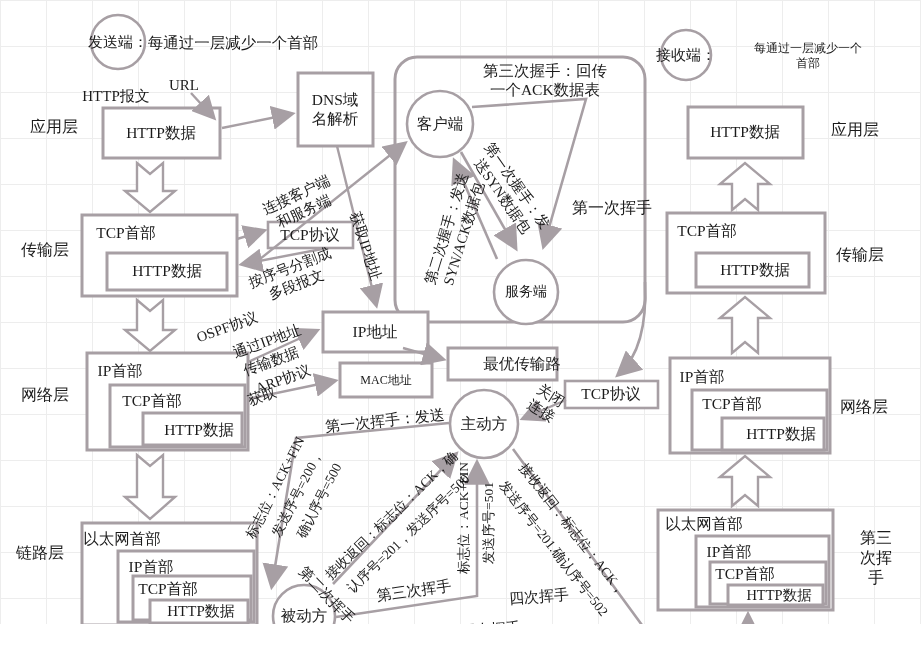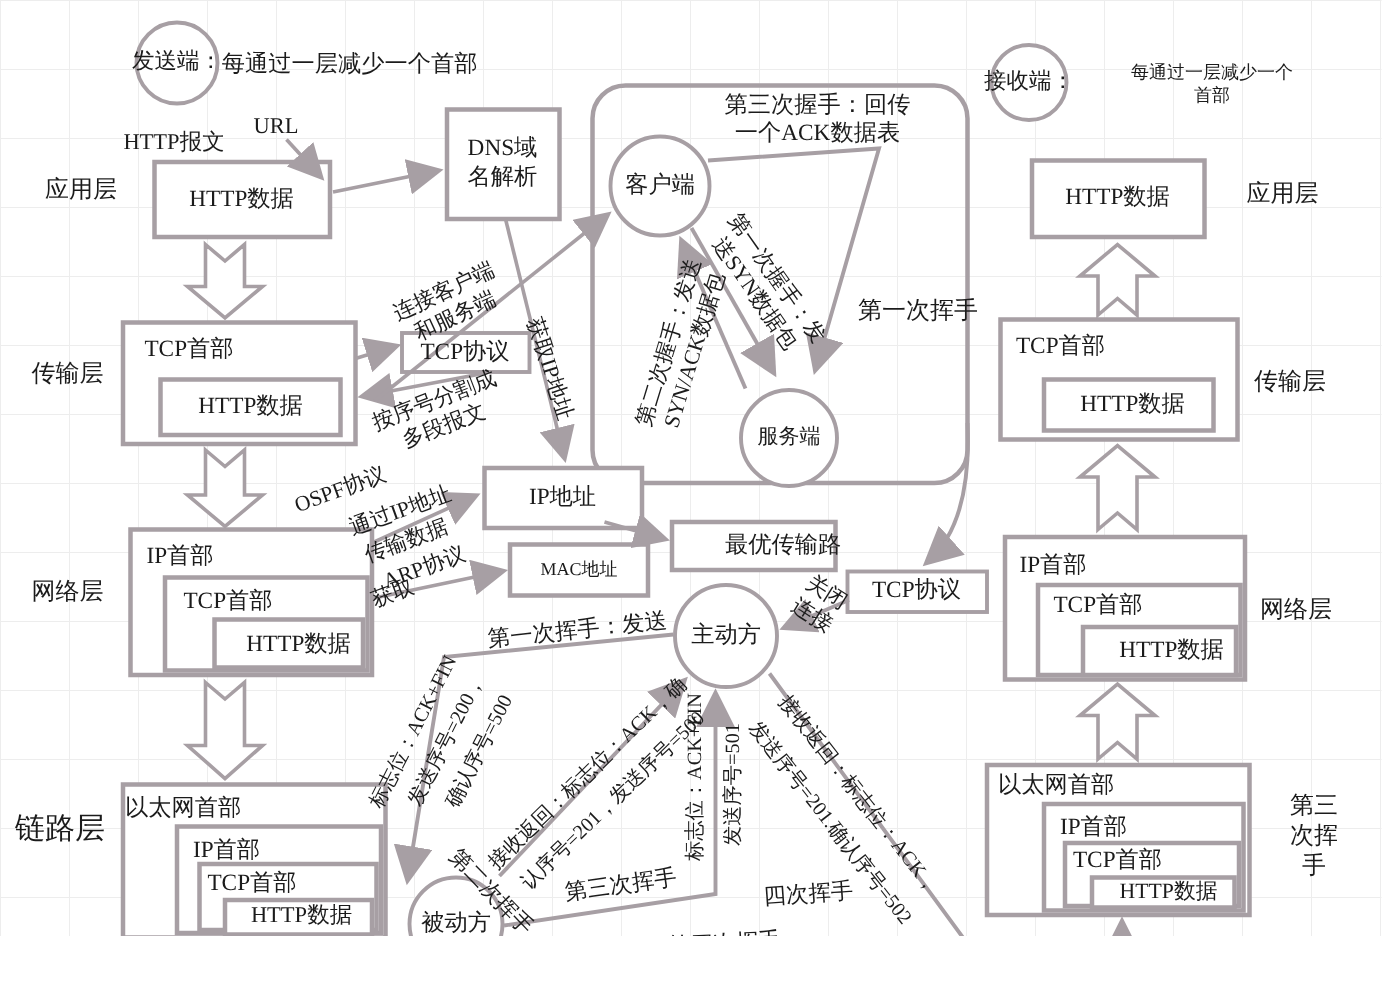--- a/index.html
+++ b/index.html
@@ -151,21 +151,21 @@
   <div class="lbl" style="left:611px;top:394px;transform:translate(-50%,-50%);font-size:15.5px">TCP协议</div>
   <div class="lbl" style="left:546px;top:403px;transform:translate(-50%,-50%) rotate(32deg);font-size:14.5px">关闭
 连接</div>
   <div class="lbl" style="left:484px;top:424px;transform:translate(-50%,-50%);font-size:15.5px">主动方</div>
 
   <div class="lbl" style="left:385px;top:421px;transform:translate(-50%,-50%) rotate(-6deg);font-size:15px">第一次挥手：发送</div>
   <div class="lbl" style="left:276px;top:488px;transform:translate(-50%,-50%) rotate(-63deg);font-size:13.5px">标志位：ACK+FIN</div>
   <div class="lbl" style="left:298px;top:494px;transform:translate(-50%,-50%) rotate(-63deg);font-size:13.5px">发送序号=200，</div>
   <div class="lbl" style="left:320px;top:501px;transform:translate(-50%,-50%) rotate(-63deg);font-size:13.5px">确认序号=500</div>
 
-  <div class="lbl" style="left:40px;top:553px;transform:translate(-50%,-50%);font-size:20px">链路层</div>
+  <div class="lbl" style="left:40px;top:553px;transform:translate(-50%,-50%);font-size:16px">链路层</div>
   <div class="lbl" style="left:122px;top:539px;transform:translate(-50%,-50%);font-size:15.5px">以太网首部</div>
   <div class="lbl" style="left:151px;top:567px;transform:translate(-50%,-50%);font-size:15.5px">IP首部</div>
   <div class="lbl" style="left:168px;top:589px;transform:translate(-50%,-50%);font-size:15.5px">TCP首部</div>
   <div class="lbl" style="left:201px;top:611px;transform:translate(-50%,-50%);font-size:15px">HTTP数据</div>
 
   <div class="lbl" style="left:304px;top:616px;transform:translate(-50%,-50%);font-size:15.5px">被动方</div>
   <div class="lbl" style="left:327px;top:595px;transform:translate(-50%,-50%) rotate(46deg);font-size:14.5px">第二次挥手</div>
   <div class="lbl" style="left:392px;top:516px;transform:translate(-50%,-50%) rotate(-44deg);font-size:13.5px">接收返回：标志位：ACK，确</div>
   <div class="lbl" style="left:409px;top:534px;transform:translate(-50%,-50%) rotate(-44deg);font-size:13.5px">认序号=201，发送序号=500</div>
   <div class="lbl" style="left:414px;top:591px;transform:translate(-50%,-50%) rotate(-8deg);font-size:15px">第三次挥手</div>

